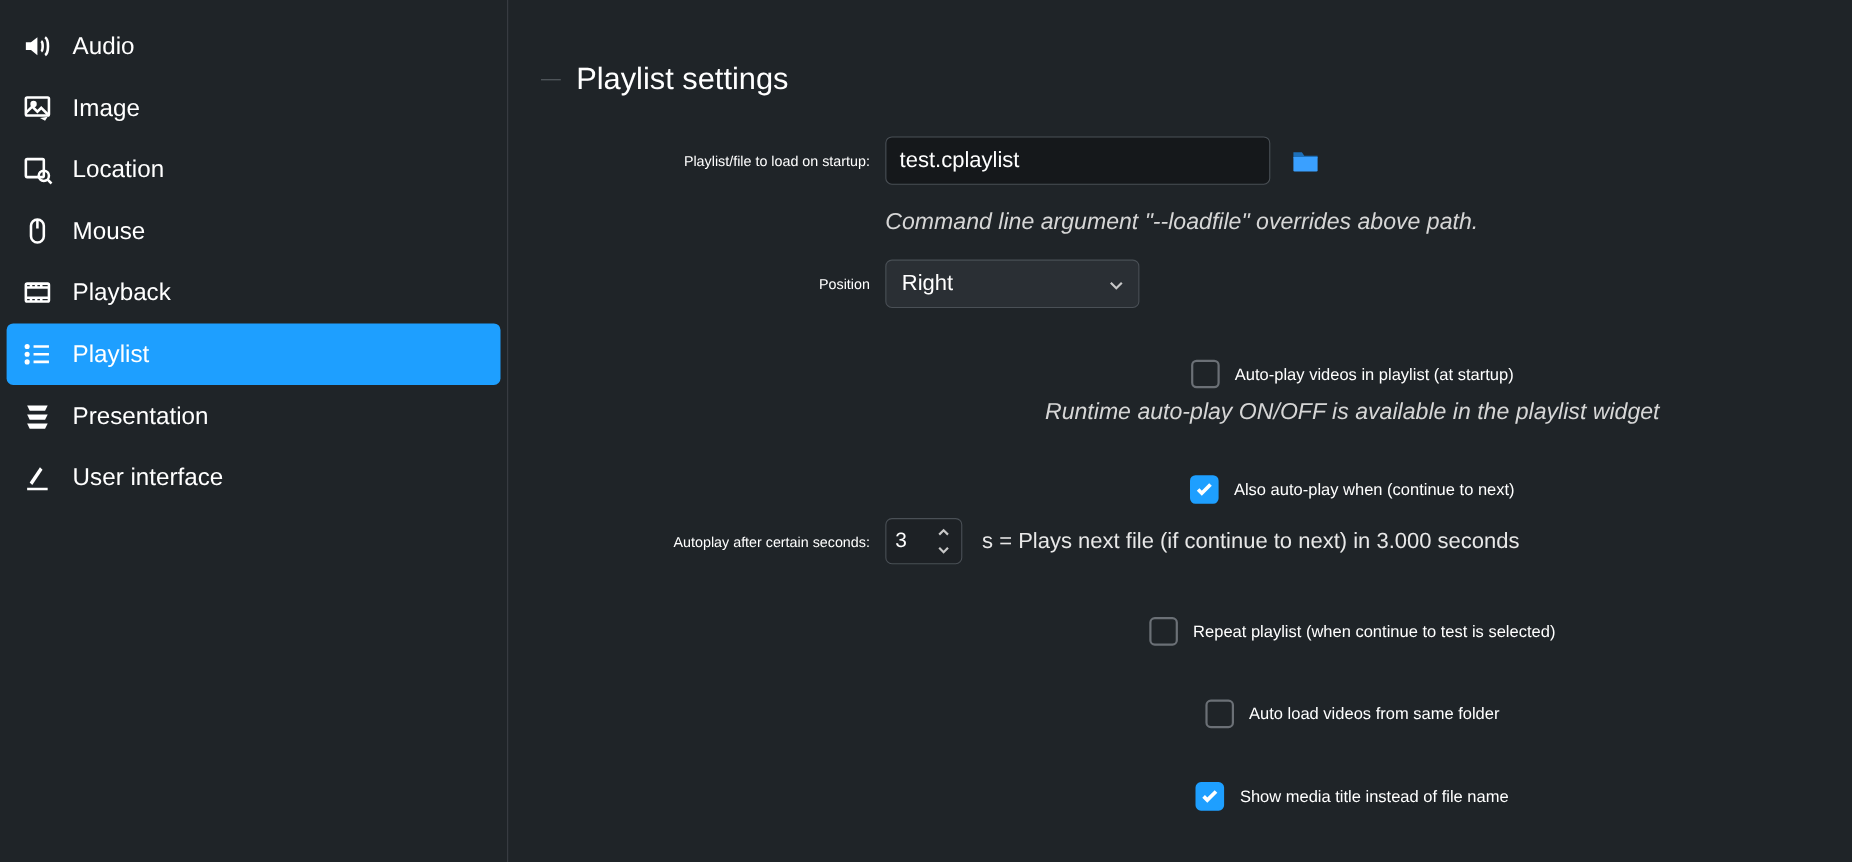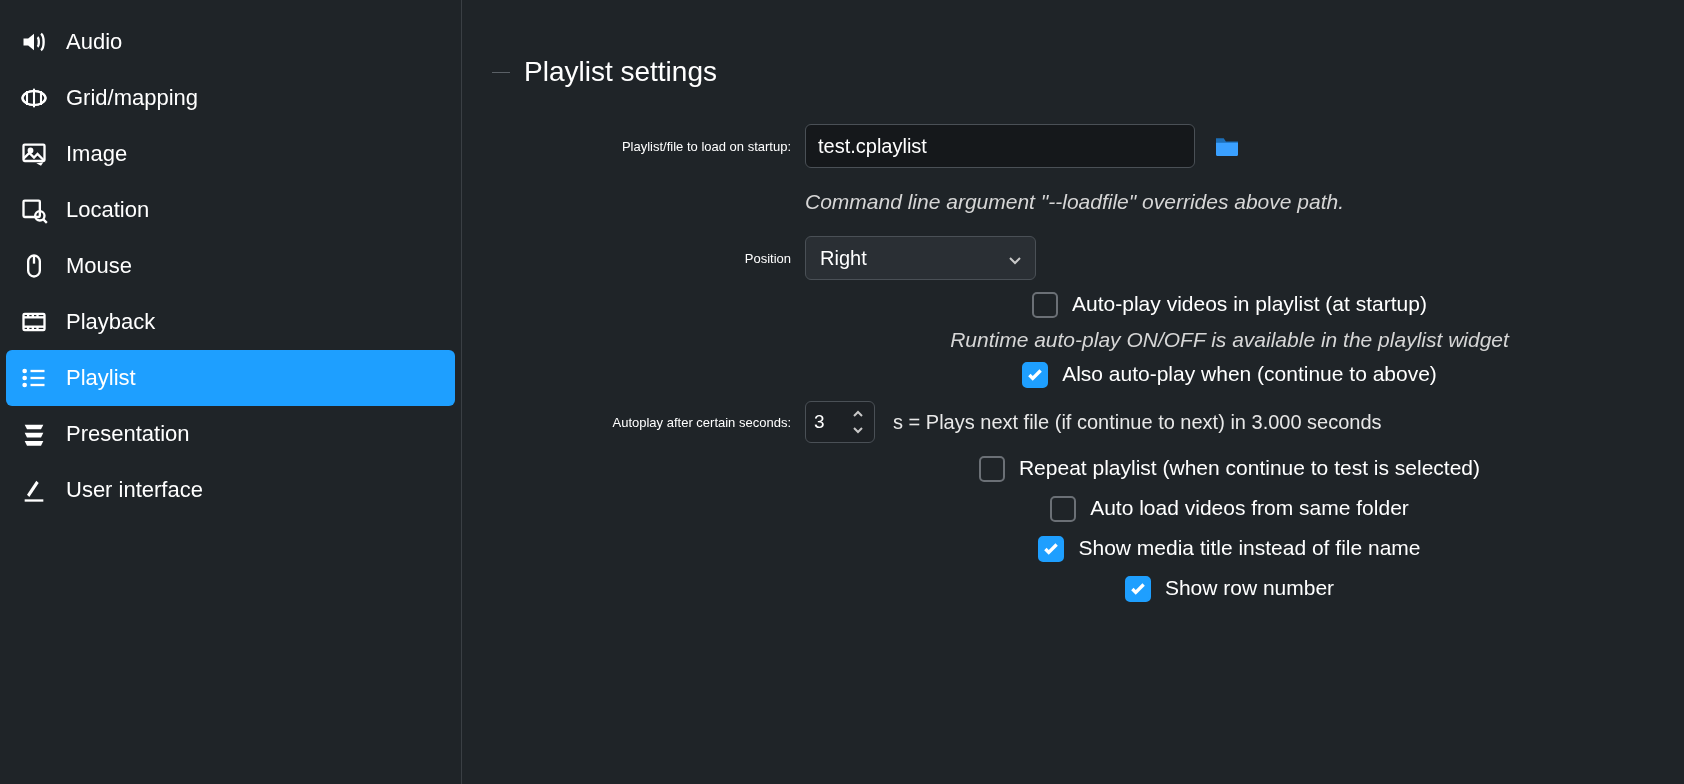--- a/index.html
+++ b/index.html
@@ -83,21 +83,21 @@
       gap: 18px;
       flex: 1;
     }
     input[type="text"].text-input {
       background: #15181b;
       border: 1px solid #4a5056;
       border-radius: 6px;
       color: #ffffff;
       font-size: 20px;
       padding: 8px 12px;
-      width: 390px;
+      width: 350px;
       height: 44px;
     }
     .browse-btn {
       width: 28px;
       height: 24px;
       cursor: pointer;
       display: inline-flex;
       align-items: center;
       justify-content: center;
     }
@@ -118,23 +118,25 @@
       padding: 0 12px 0 14px;
       cursor: pointer;
       color: #ffffff;
       font-size: 20px;
     }
     .select .chev {
       width: 16px; height: 16px;
     }
     .checkbox-row {
       display: flex;
+      align-items: center;
       gap: 14px;
-      font-size: 21px;
-      color: #ffffff;
+      font-size: 15px;
+      color: #ffffff;
+      margin-top: 35px;
     }
     .checkbox {
       width: 26px;
       height: 26px;
       border: 2px solid #6b7076;
       border-radius: 5px;
       background: transparent;
       display: inline-flex;
       align-items: center;
       justify-content: center;
@@ -188,33 +190,20 @@
     <span class="sidebar-icon">
       <svg viewBox="0 0 24 24" fill="none" stroke="#fff" stroke-width="2">
         <path d="M3 9v6h4l5 4V5L7 9H3z" fill="#fff" stroke="none"></path>
         <path d="M15 8c1.5 1 1.5 7 0 8"></path>
         <path d="M18 5c3 2 3 12 0 14"></path>
       </svg>
     </span>
     <span>Audio</span>
   </div>
 
-  <div class="sidebar-item">
-    <span class="sidebar-icon">
-      <svg viewBox="0 0 24 24" fill="none" stroke="#fff" stroke-width="1.8">
-        <ellipse cx="12" cy="12" rx="10" ry="6"></ellipse>
-        <path d="M2 12c3-8 17-8 20 0"></path>
-        <path d="M2 12c3 8 17 8 20 0"></path>
-        <line x1="12" y1="4" x2="12" y2="20"></line>
-        <line x1="6" y1="6" x2="6" y2="18"></line>
-        <line x1="18" y1="6" x2="18" y2="18"></line>
-      </svg>
-    </span>
-    <span>Grid/mapping</span>
-  </div>
 
   <div class="sidebar-item">
     <span class="sidebar-icon">
       <svg viewBox="0 0 24 24" fill="none" stroke="#fff" stroke-width="2">
         <rect x="3" y="4" width="18" height="14" rx="1"></rect>
         <circle cx="9" cy="9" r="1.5" fill="#fff"></circle>
         <path d="M3 16l5-5 4 4 3-3 6 6"></path>
         <path d="M14 20l6-1-2 3z" fill="#fff" stroke="none"></path>
       </svg>
     </span>
@@ -344,21 +333,21 @@
         </span>
         <span>Auto-play videos in playlist (at startup)</span>
       </div>
       <span class="hint">Runtime auto-play ON/OFF is available in the playlist widget</span>
       <div class="checkbox-row">
         <span class="checkbox checked">
           <svg viewBox="0 0 16 16" stroke="#fff" stroke-width="3" fill="none">
               <path d="M3 8l3 3 7-7"></path>
             </svg>
         </span>
-        <span>Also auto-play when (continue to above)</span>
+        <span>Also auto-play when (continue to next)</span>
       </div>
     </div>
   </div>
 
   <div class="form-row">
     <div class="label-col">Autoplay after certain seconds:</div>
     <div class="control-col">
       <div class="spin">
         <input type="text" value="3" style="">
         <div class="arrows">

